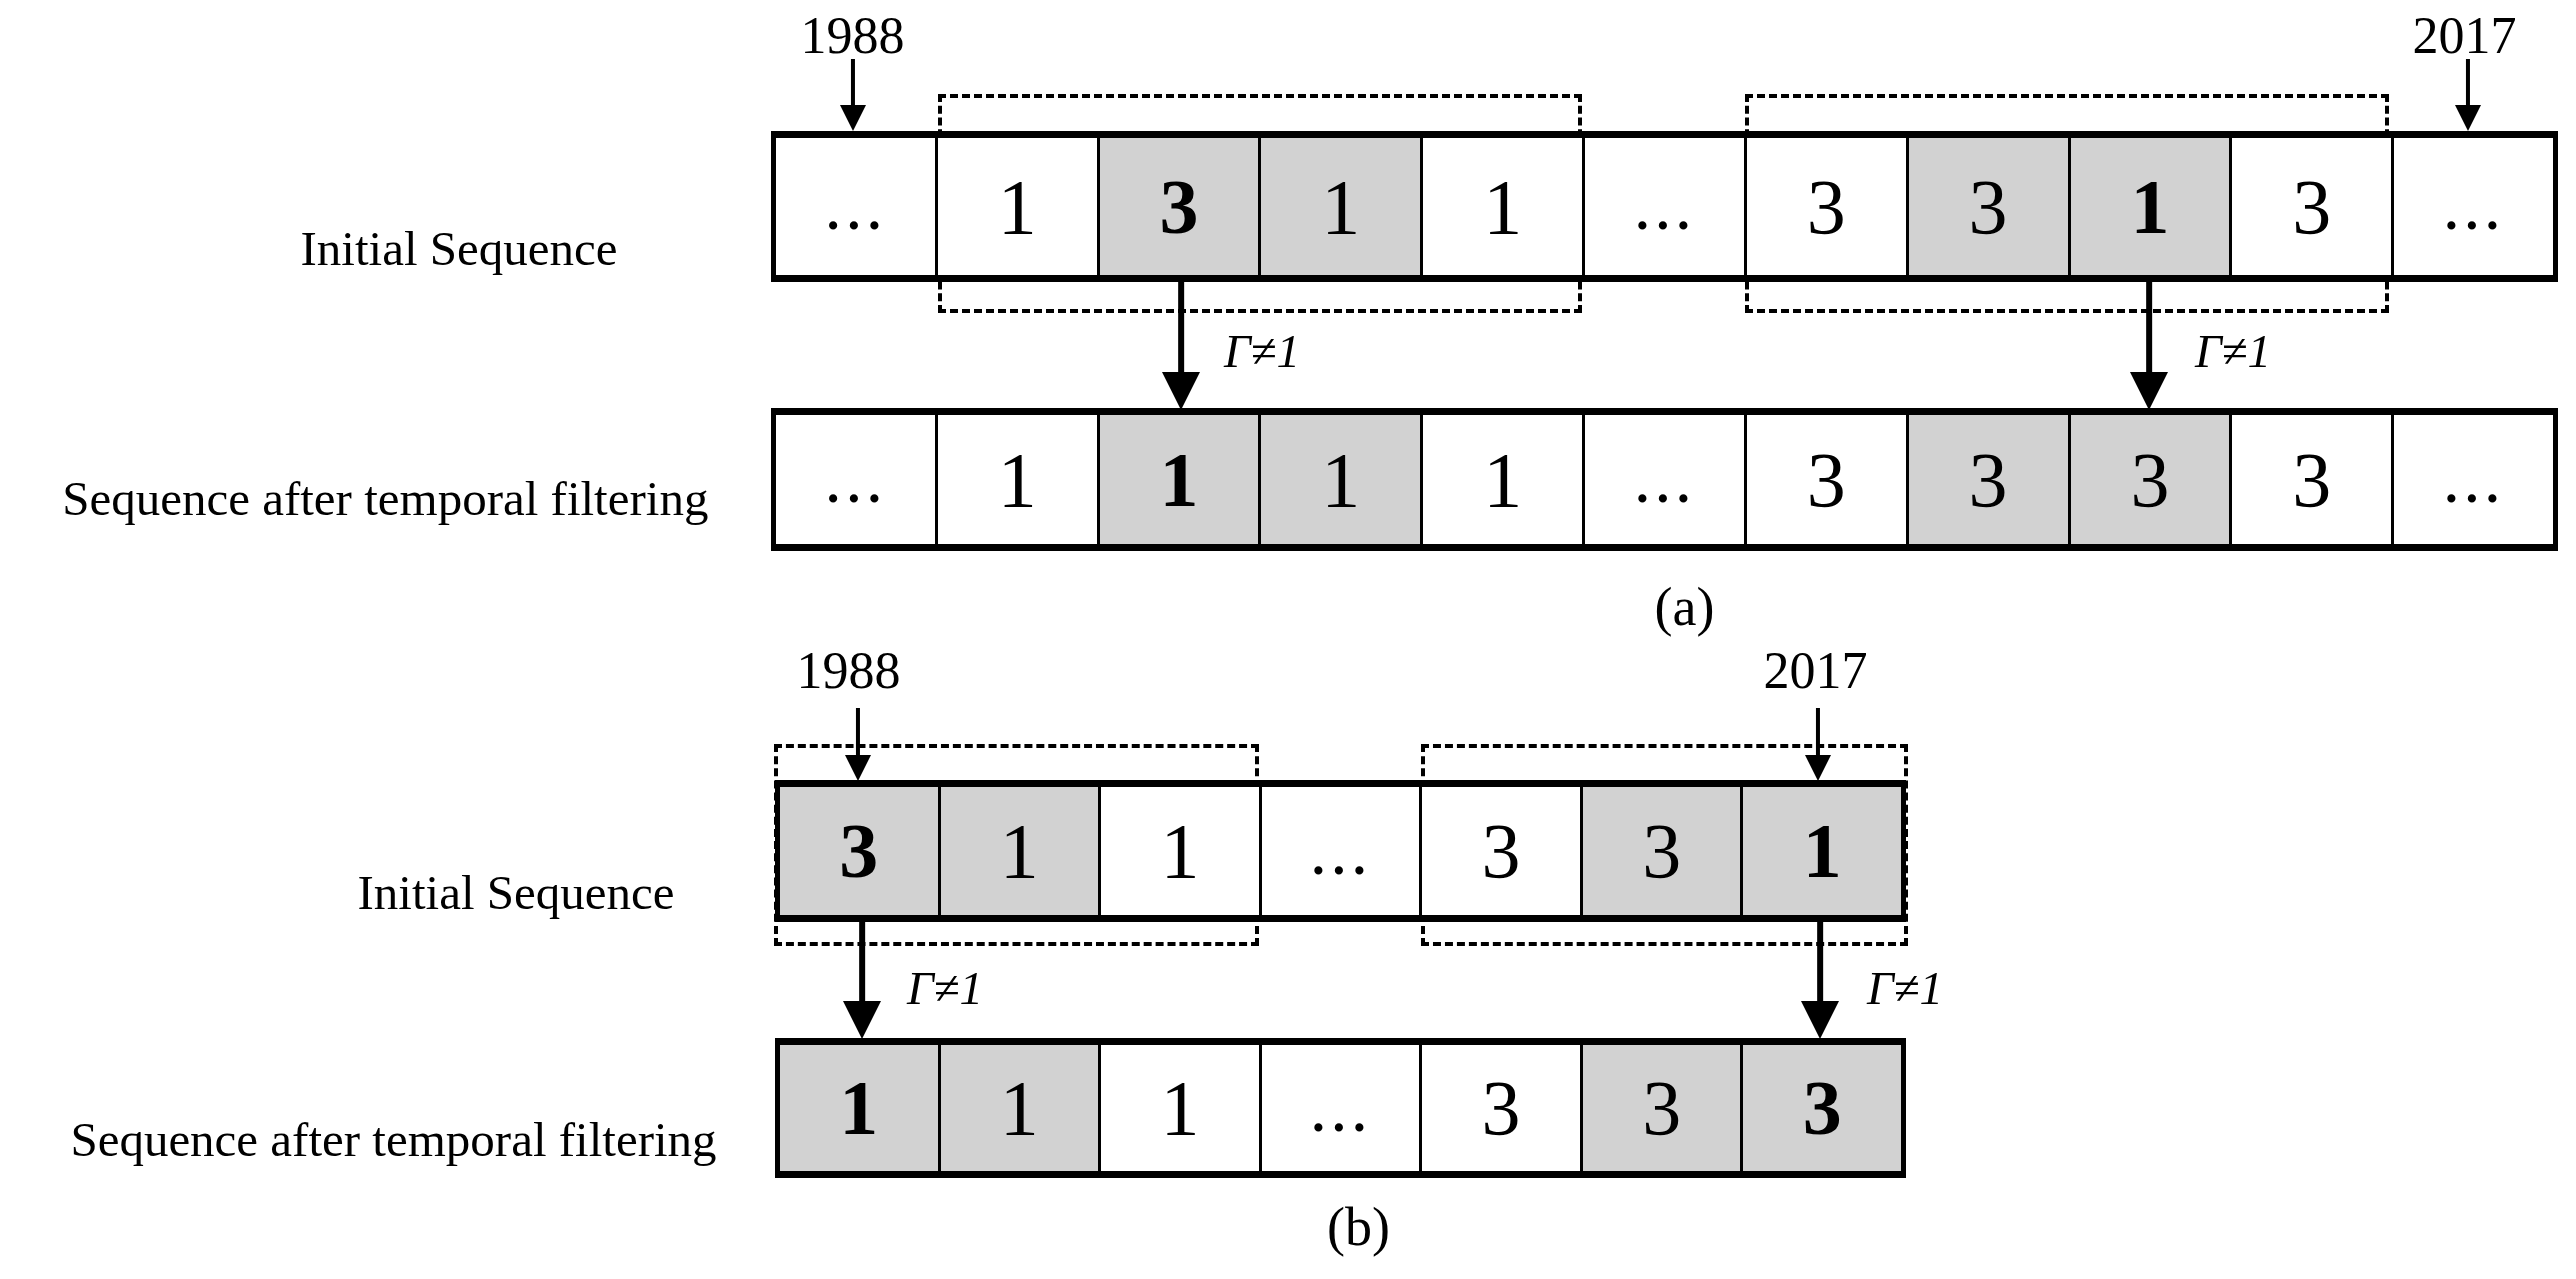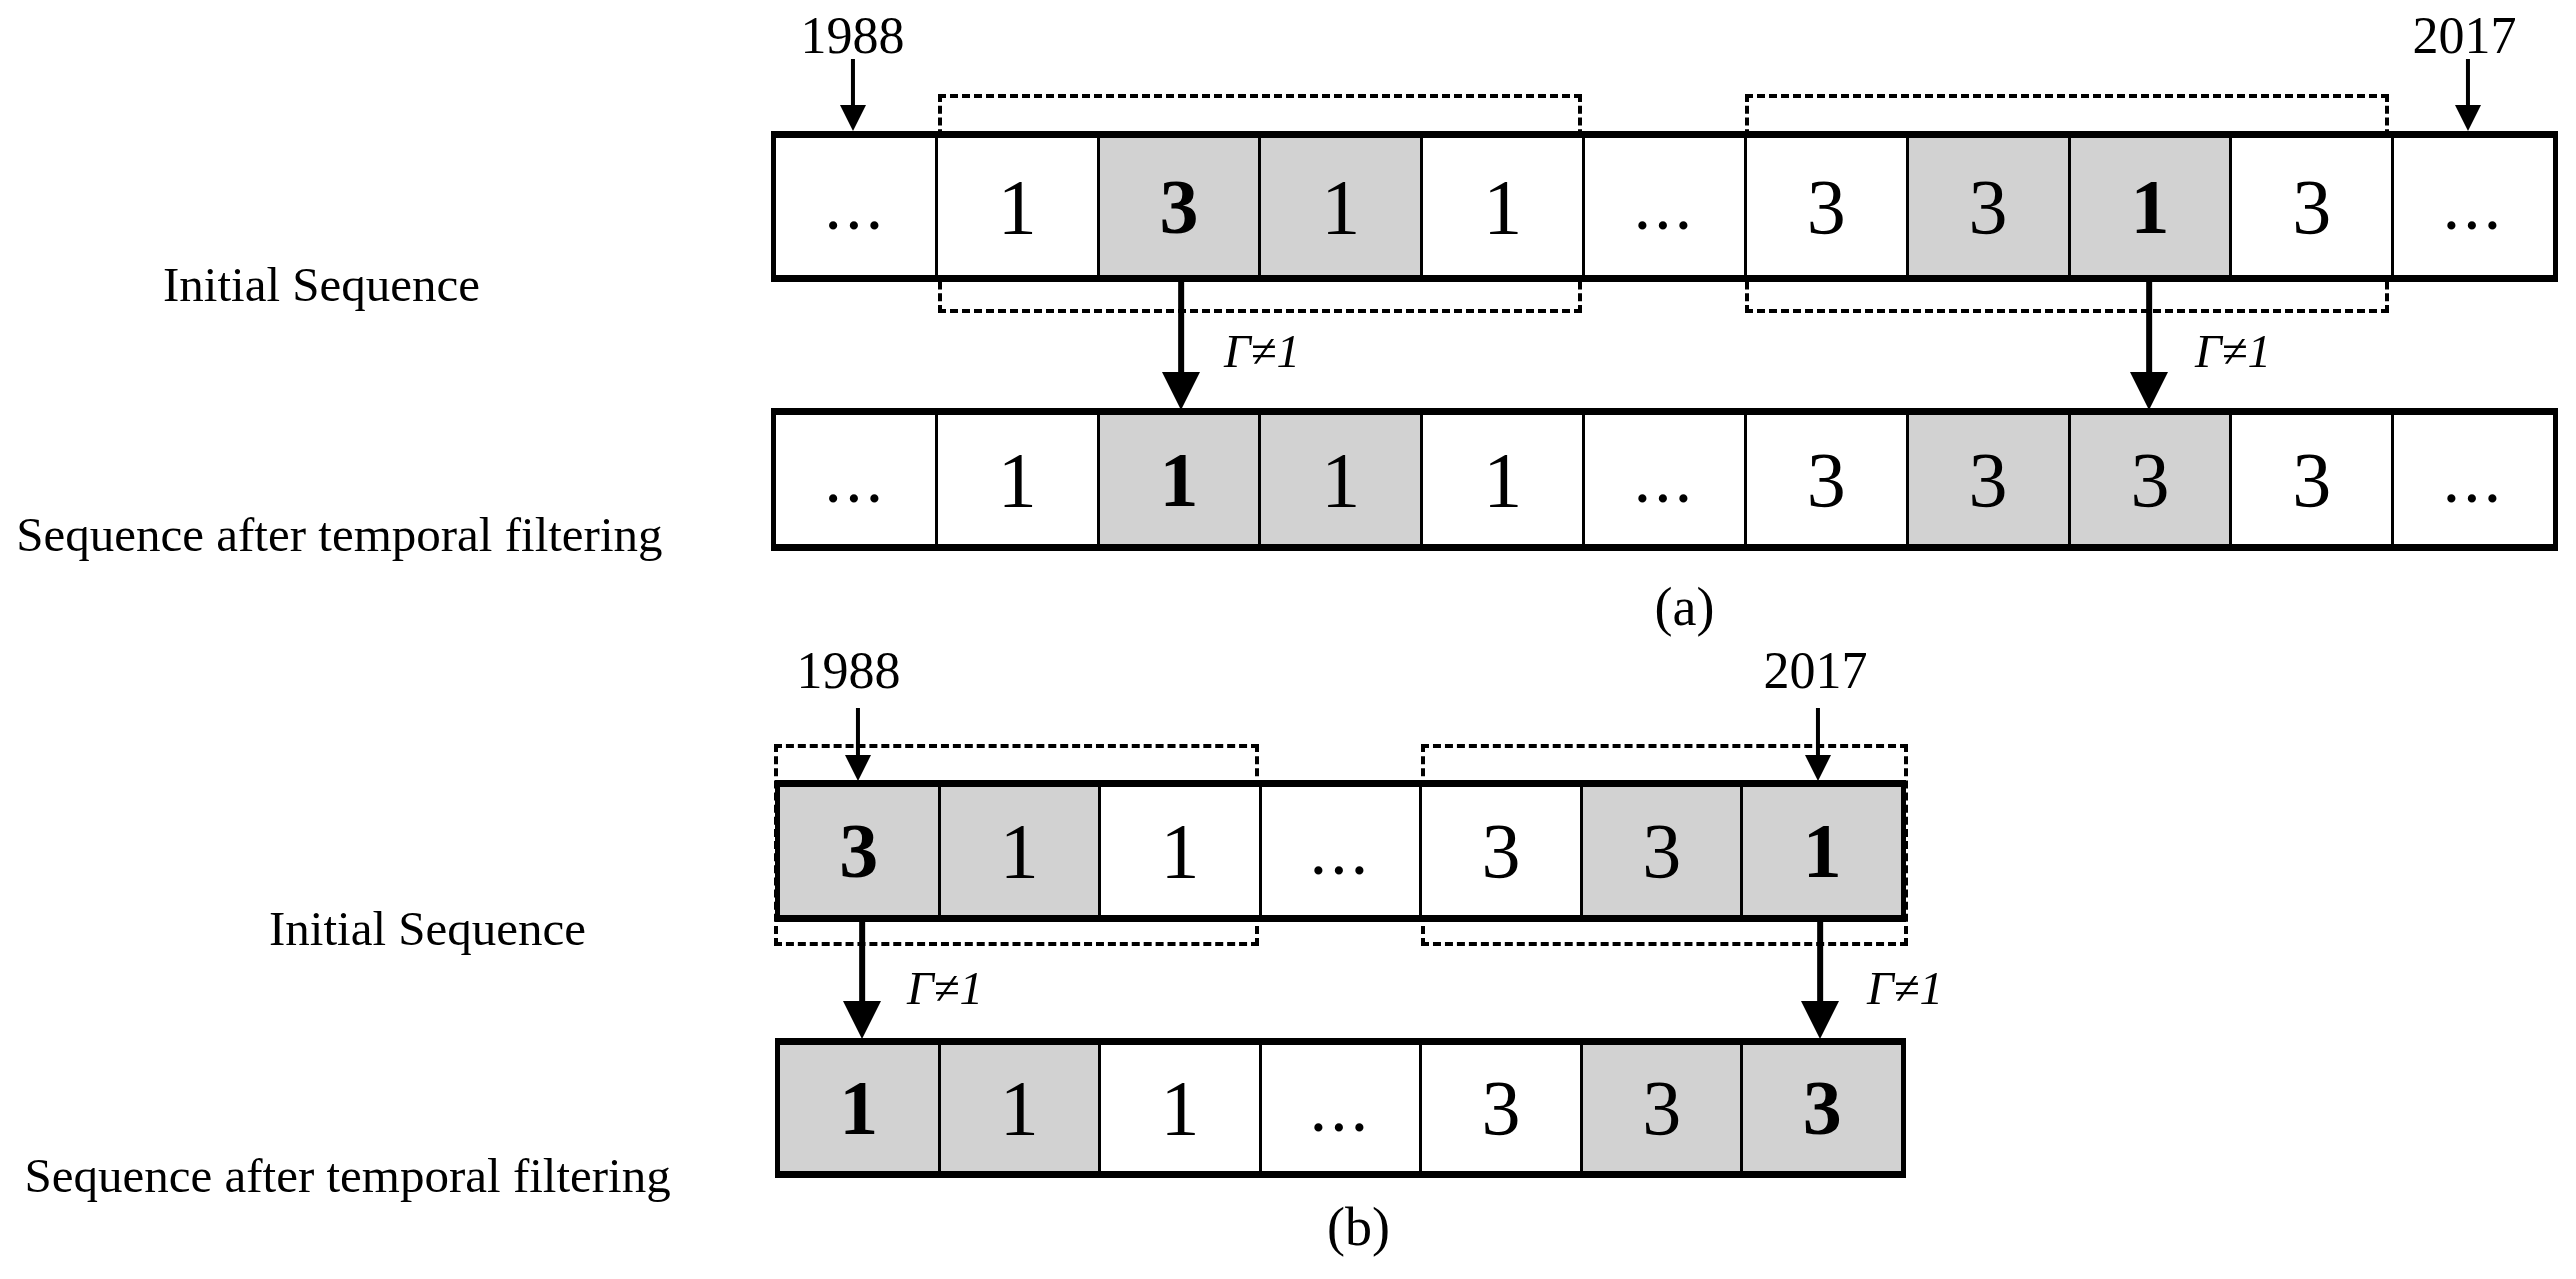--- a/index.html
+++ b/index.html
@@ -6,21 +6,21 @@
   .stage{
     position:relative;
     width:2576px;height:1279px;
     background:#ffffff;
     font-family:"Liberation Serif", serif;
     color:#000;
     overflow:hidden;
   }
   .txt{position:absolute;white-space:nowrap;}
   .year{font-size:52px;line-height:52px;text-align:center;}
-  .label{font-size:49px;line-height:52px;text-align:left;margin-top:36px;}
+  .label{font-size:49px;line-height:52px;text-align:center;}
   .gamma{font-size:47px;line-height:47px;font-style:italic;}
   .caption{font-size:54px;line-height:57px;text-align:center;}
 
   .row{
     position:absolute;display:flex;
     background:#fff;
     border:5.7px solid #000;
     border-top-width:7.3px;border-bottom-width:7.3px;
     box-sizing:border-box;
     z-index:3;

